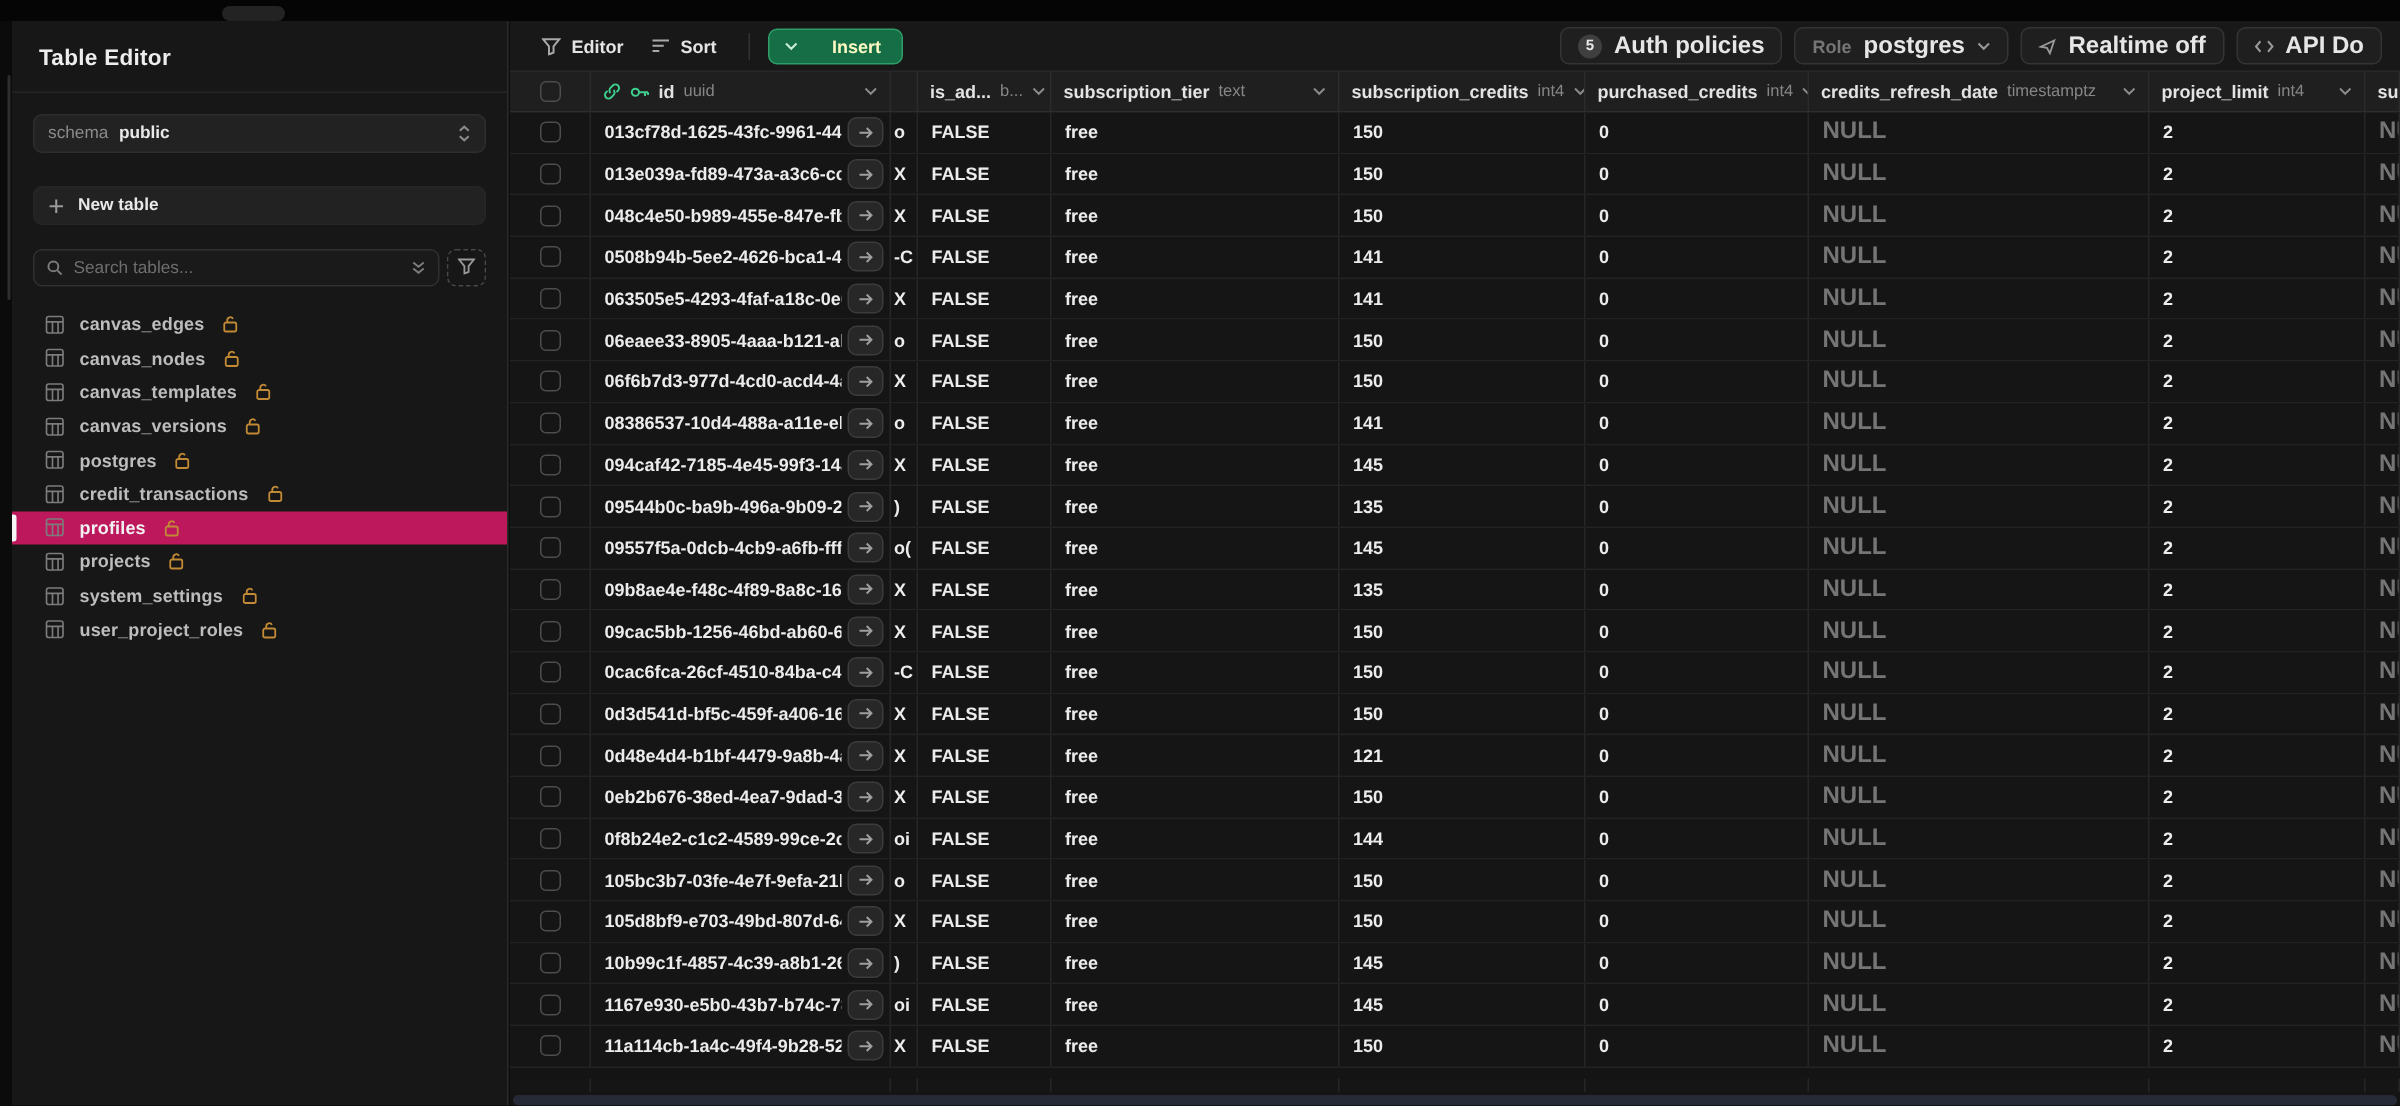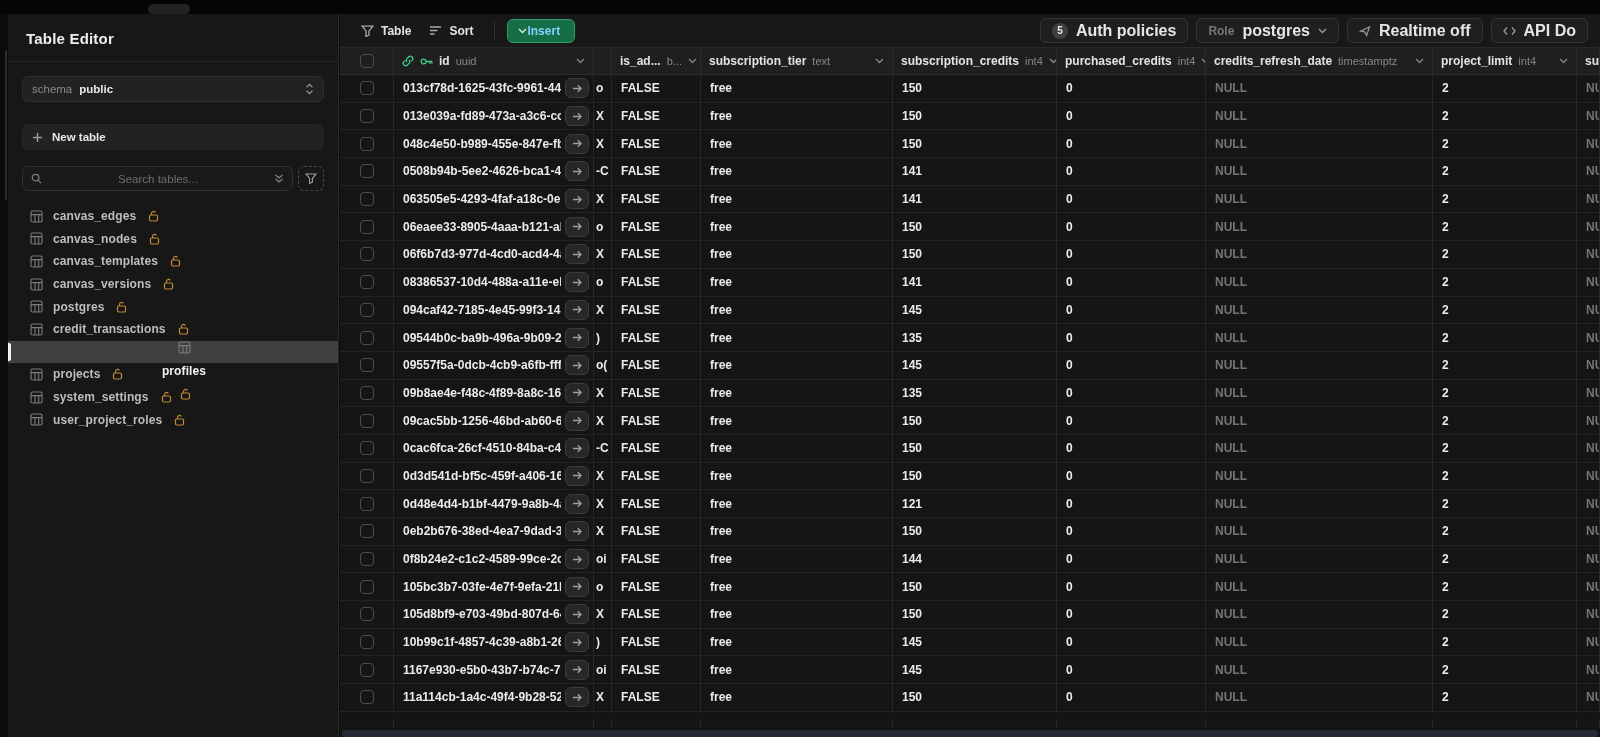--- a/index.html
+++ b/index.html
@@ -20,43 +20,43 @@
   .sb-title { padding:16px 18px 14px 18px; font-size:15px; font-weight:700; color:#ededed; letter-spacing:.2px; }
   .sb-divider { height:1px; background:#262626; }
   .sb-controls { padding:14px 14px 0 14px; }
   .select-box { display:flex; align-items:center; gap:7px; height:26px; background:#222222; border:1px solid #2e2e2e; border-radius:6px; padding:0 9px; cursor:pointer; }
   .select-box .muted { color:#8a8a8a; font-size:11.5px; }
   .select-box .val { color:#e9e9e9; font-size:11.5px; font-weight:700; }
   .select-box .updown { margin-left:auto; color:#8a8a8a; display:flex; }
   .newtable-btn { display:flex; align-items:center; gap:9px; height:26px; margin-top:22px; background:#222222; border:1px solid #262626; border-radius:6px; padding:0 9px; cursor:pointer; }
   .newtable-btn .plus { color:#9a9a9a; display:flex; }
   .newtable-btn .lbl { color:#e9e9e9; font-size:11.5px; font-weight:700; }
-  .search-row { display:flex; align-items:center; gap:5px; margin-top:16px;text-align:center; }
+  .search-row { display:flex; align-items:center; gap:5px; margin-top:16px; }
   .search-box { flex:1; display:flex; align-items:center; gap:7px; height:25px; background:#1a1a1a; border:1px solid #303030; border-radius:6px; padding:0 8px; }
   .search-box .ph { color:#6e6e6e; font-size:11.5px; flex:1; }
   .search-box .icn { color:#7d7d7d; display:flex; }
   .sb-filter-btn { width:26px; height:25px; border:1px dashed #4a4a4a; border-radius:6px; display:flex; align-items:center; justify-content:center; color:#9a9a9a; cursor:pointer; background:transparent; }
 
   .table-list { margin-top:14px; }
   .side-item { position:relative; display:flex; align-items:center; gap:10px; height:22.6px; padding-left:22px; cursor:pointer; }
   .side-item .tbl-icon { color:#7c7c7c; display:flex; }
   .side-item .side-label { color:#bdbdbd; font-size:12px; font-weight:600; letter-spacing:.1px; }
-  .side-item.selected { background:#404040;flex-direction:column; }
+  .side-item.selected { background:#be185d; }
   .side-item.selected::before { content:""; position:absolute; left:0; top:2px; bottom:2px; width:3px; background:#f5f5f5; border-radius:0 2px 2px 0; }
   .side-item.selected .side-label { color:#f2f2f2; }
   .side-item .lock { color:#c28a35; display:flex; margin-left:2px; }
 
   
   .main { position:absolute; left:340px; top:14px; width:1260px; height:723px; background:#141414; display:flex; flex-direction:column; }
 
   .toolbar { height:34px; background:#181818; border-bottom:1px solid #282828; display:flex; align-items:center; padding:0 12px; flex:none; }
   .tool-btn { display:flex; align-items:center; gap:7px; color:#e4e4e4; font-size:12px; font-weight:700; padding:5px 9px; border-radius:5px; cursor:pointer; }
   .tool-btn .icn { color:#a9a9a9; display:flex; }
   .tool-sep { width:1px; height:18px; background:#323232; margin:0 12px; }
-  .insert-btn { display:flex; align-items:center; gap:0; background:#156e45; border:1px solid #2f9e68; color:#7dd3fc; font-size:12px; font-weight:700; padding:4px 14px 4px 10px; border-radius:6px; cursor:pointer; }
+  .insert-btn { display:flex; align-items:center; gap:23px; background:#156e45; border:1px solid #2f9e68; color:#fef9c3; font-size:12px; font-weight:700; padding:4px 14px 4px 10px; border-radius:6px; cursor:pointer; }
   .insert-btn .icn { color:#cdeeda; display:flex; }
   .toolbar-right { margin-left:auto; display:flex; align-items:center; gap:8px; }
   .pill-btn { display:flex; align-items:center; gap:8px; height:25px; padding:0 11px; background:#1f1f1f; border:1px solid #343434; border-radius:6px; cursor:pointer; white-space:nowrap; }
   .pill-btn .txt { color:#e6e6e6; font-size:16px; font-weight:700; }
   .pill-btn .muted { color:#767676; font-size:12px; font-weight:600; }
   .pill-btn .icn { color:#9a9a9a; display:flex; }
   .count-badge { width:16px; height:16px; border-radius:50%; background:#3f3f3f; color:#e8e8e8; font-size:10px; font-weight:700; display:flex; align-items:center; justify-content:center; }
   .api-pill { overflow:hidden; }
 
   
@@ -65,21 +65,21 @@
   .hcell .cname { color:#e3e3e3; font-size:12px; font-weight:700; white-space:nowrap; }
   .hcell .ctype { color:#868686; font-size:11px; white-space:nowrap; }
   .hcell .chev { margin-left:auto; color:#8a8a8a; display:flex; flex:none; }
   .hcell .green { color:#3ecf8e; display:flex; flex:none; }
   .hcell-check { display:flex; align-items:center; justify-content:center; border-right:1px solid #2b2b2b; }
 
   .rows { flex:1; overflow:hidden; }
   .grid-row { height:27.7px; display:grid; grid-template-columns:54px 200px 18px 89px 192px 164px 149px 227px 144px 1fr; border-bottom:1px solid #232323; background:#151515; }
   .cell { display:flex; align-items:center; padding:0 9px; border-right:1px solid #262626; overflow:hidden; white-space:nowrap; }
   .cell.val { color:#ececec; font-size:12px; font-weight:700; }
-  .cell.nullv { color:#757575; font-size:12px; font-weight:600; }
+  .cell.nullv { color:#757575; font-size:16px; font-weight:600; }
   .cell-check { display:flex; align-items:center; justify-content:center; border-right:1px solid #262626; }
   .cb { width:14px; height:14px; border:1px solid #4d4d4d; border-radius:4px; background:transparent; cursor:pointer; }
   .id-cell { display:flex; align-items:center; justify-content:space-between; gap:4px; padding:0 4px 0 9px; border-right:1px solid #262626; overflow:hidden; }
   .id-text { color:#ececec; font-size:12px; font-weight:700; white-space:nowrap; overflow:hidden; }
   .expand-btn { flex:none; width:24px; height:20px; border:1px solid #3c3c3c; border-radius:6px; background:#272727; color:#9f9f9f; display:flex; align-items:center; justify-content:center; cursor:pointer; }
   .frag-cell { display:flex; align-items:center; padding:0 2px; border-right:1px solid #262626; overflow:hidden; color:#ececec; font-size:12px; font-weight:700; }
 
   .partial-row { height:9px; background:#151515; display:grid; grid-template-columns:54px 200px 18px 89px 192px 164px 149px 227px 144px 1fr; flex:none; }
   .partial-row > div { border-right:1px solid #262626; }
   .hscrollbar { height:7px; background:#252a36; border-radius:4px; margin:2px 2px 0 2px; flex:none; }
@@ -313,21 +313,21 @@
 
   <div class="main">
 
     <div class="toolbar">
       <div class="tool-btn">
         <span class="icn">
           <svg width="13" height="12" viewBox="0 0 12 11" fill="none" stroke="currentColor" stroke-width="1.2">
               <path d="M1 1 H11 L7.4 5.4 V9.2 L4.6 10.4 V5.4 Z"></path>
             </svg>
         </span>
-        <span>Table</span>
+        <span>Editor</span>
       </div>
       <div class="tool-btn">
         <span class="icn">
           <svg width="13" height="11" viewBox="0 0 13 11" stroke="currentColor" stroke-width="1.4" fill="none">
               <path d="M1 2 H12 M1 5.5 H8.5 M1 9 H5.5"></path>
             </svg>
         </span>
         <span>Sort</span>
       </div>
       <div class="tool-sep"></div>

